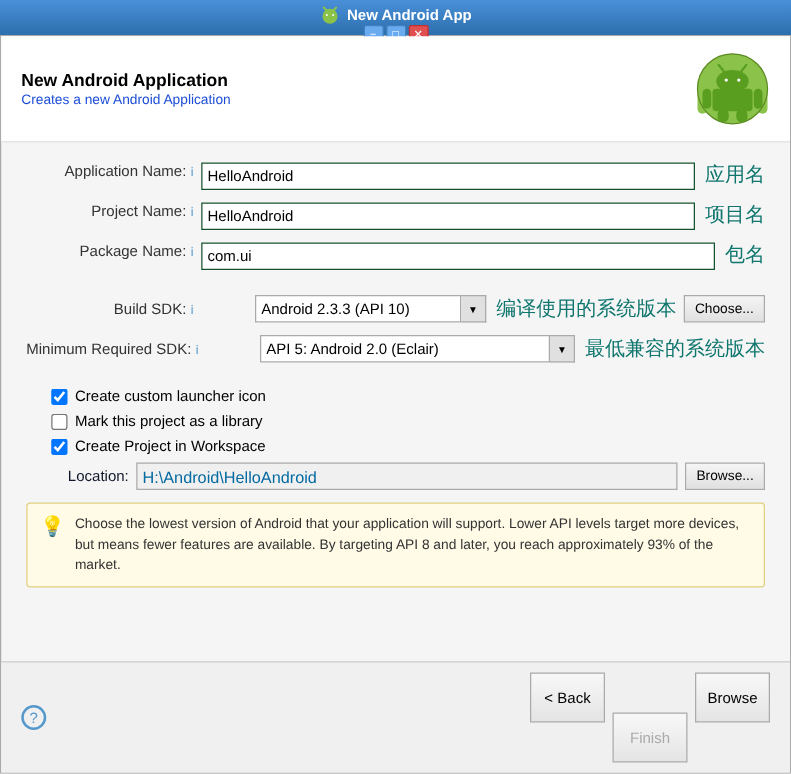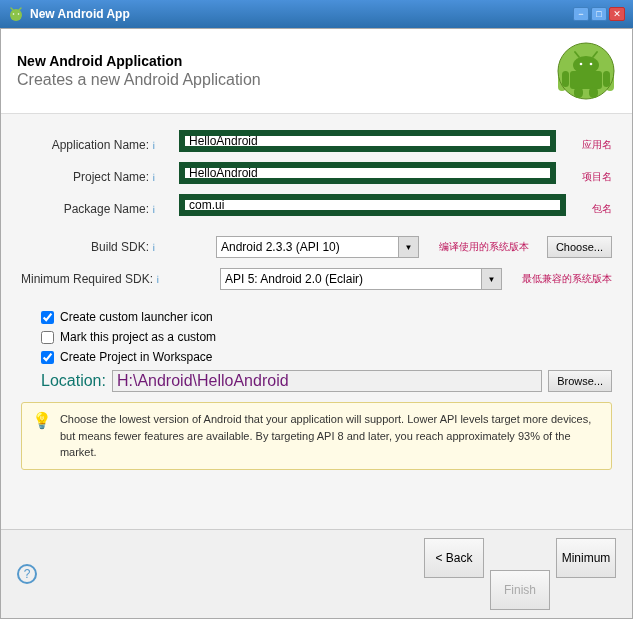--- a/index.html
+++ b/index.html
@@ -12,20 +12,21 @@
       overflow: hidden;
     }
     .title-bar {
       background: linear-gradient(to bottom, #4a90d9, #2c6fad);
       color: white;
       padding: 4px 8px;
       display: flex;
       align-items: center;
       justify-content: space-between;
       height: 28px;
+      flex-direction: column;
     }
     .title-bar-left {
       display: flex;
       align-items: center;
       gap: 6px;
     }
     .title-bar-title {
       font-size: 12px;
       font-weight: bold;
     }
@@ -64,65 +65,63 @@
       align-items: center;
       justify-content: space-between;
     }
     .dialog-header-text h2 {
       font-size: 14px;
       font-weight: bold;
       color: #000;
       margin-bottom: 2px;
     }
     .dialog-header-text p {
-      font-size: 16px;
-      color: #737373;
+      font-size: 11px;
+      color: #1d4ed8;
     }
     .dialog-body {
       flex: 1;
       padding: 16px 20px;
       overflow-y: auto;
     }
     .form-row {
       display: flex;
-      align-items: flex-end;
+      align-items: flex-start;
       margin-bottom: 10px;
-      gap: 18px;
     }
     .form-label {
       text-align: right;
       min-width: 140px;
       padding-right: 6px;
       color: #333;
       font-size: 12px;
     }
     .form-label .info-icon {
       color: #5599cc;
       font-size: 10px;
       cursor: pointer;
     }
     .form-input {
       flex: 1;
       height: 22px;
-      border: 6px solid #14532d;
+      border: 1px solid #14532d;
       background: white;
       padding: 2px 4px;
       font-size: 12px;
     }
     .annotation {
-      color: #be185d;
-      font-size: 10px;
+      color: #0f766e;
+      font-size: 16px;
       margin-left: 8px;
       white-space: nowrap;
     }
     .form-row-sdk {
       display: flex;
       align-items: center;
       margin-bottom: 10px;
-      gap: 12px;
     }
     .sdk-select-wrap {
       display: flex;
       align-items: center;
       flex: 1;
       padding-left: 43px;
     }
     .sdk-select {
       flex: 1;
       height: 22px;
@@ -169,31 +168,31 @@
     .location-row {
       display: flex;
       align-items: center;
       margin-bottom: 10px;
       padding-left: 20px;
     }
     .location-label {
       min-width: 68px;
       text-align: right;
       padding-right: 6px;
-      color: #0f766e;
-      font-size: 16px;
+      color: #0f172a;
+      font-size: 12px;
     }
     .location-input {
       flex: 1;
       height: 22px;
       border: 1px solid #aaa;
       background: #f0f0f0;
       padding: 2px 4px;
-      font-size: 16px;
-      color: #701a75;
+      font-size: 13px;
+      color: #0369a1;
     }
     .browse-btn {
       margin-left: 6px;
       padding: 2px 8px;
       height: 22px;
       border: 1px solid #aaa;
       background: linear-gradient(to bottom, #f5f5f5, #e0e0e0);
       font-size: 11px;
       cursor: pointer;
     }
@@ -392,21 +391,21 @@
     </div>
 
     <div class="separator"></div>
 
     <div class="checkbox-row">
       <input type="checkbox" id="cb1" checked="" style="">
       <label for="cb1">Create custom launcher icon</label>
     </div>
     <div class="checkbox-row">
       <input type="checkbox" id="cb2" style="">
-      <label for="cb2">Mark this project as a custom</label>
+      <label for="cb2">Mark this project as a library</label>
     </div>
     <div class="checkbox-row">
       <input type="checkbox" id="cb3" checked="" style="">
       <label for="cb3">Create Project in Workspace</label>
     </div>
 
     <div class="location-row">
       <label class="location-label">Location:</label>
       <input class="location-input" type="text" value="H:\Android\HelloAndroid" style="">
       <button class="browse-btn">Browse...</button>
@@ -419,17 +418,17 @@
 
   </div>
 
   <div class="dialog-footer">
     <div class="footer-left">
       <div class="help-icon">?</div>
     </div>
     <div class="footer-right">
       <button class="footer-btn">&lt; Back</button>
       <button class="footer-btn" disabled="">Finish</button>
-      <button class="footer-btn">Minimum</button>
+      <button class="footer-btn">Browse</button>
     </div>
   </div>
 
 </div>
 
 </body></html>

